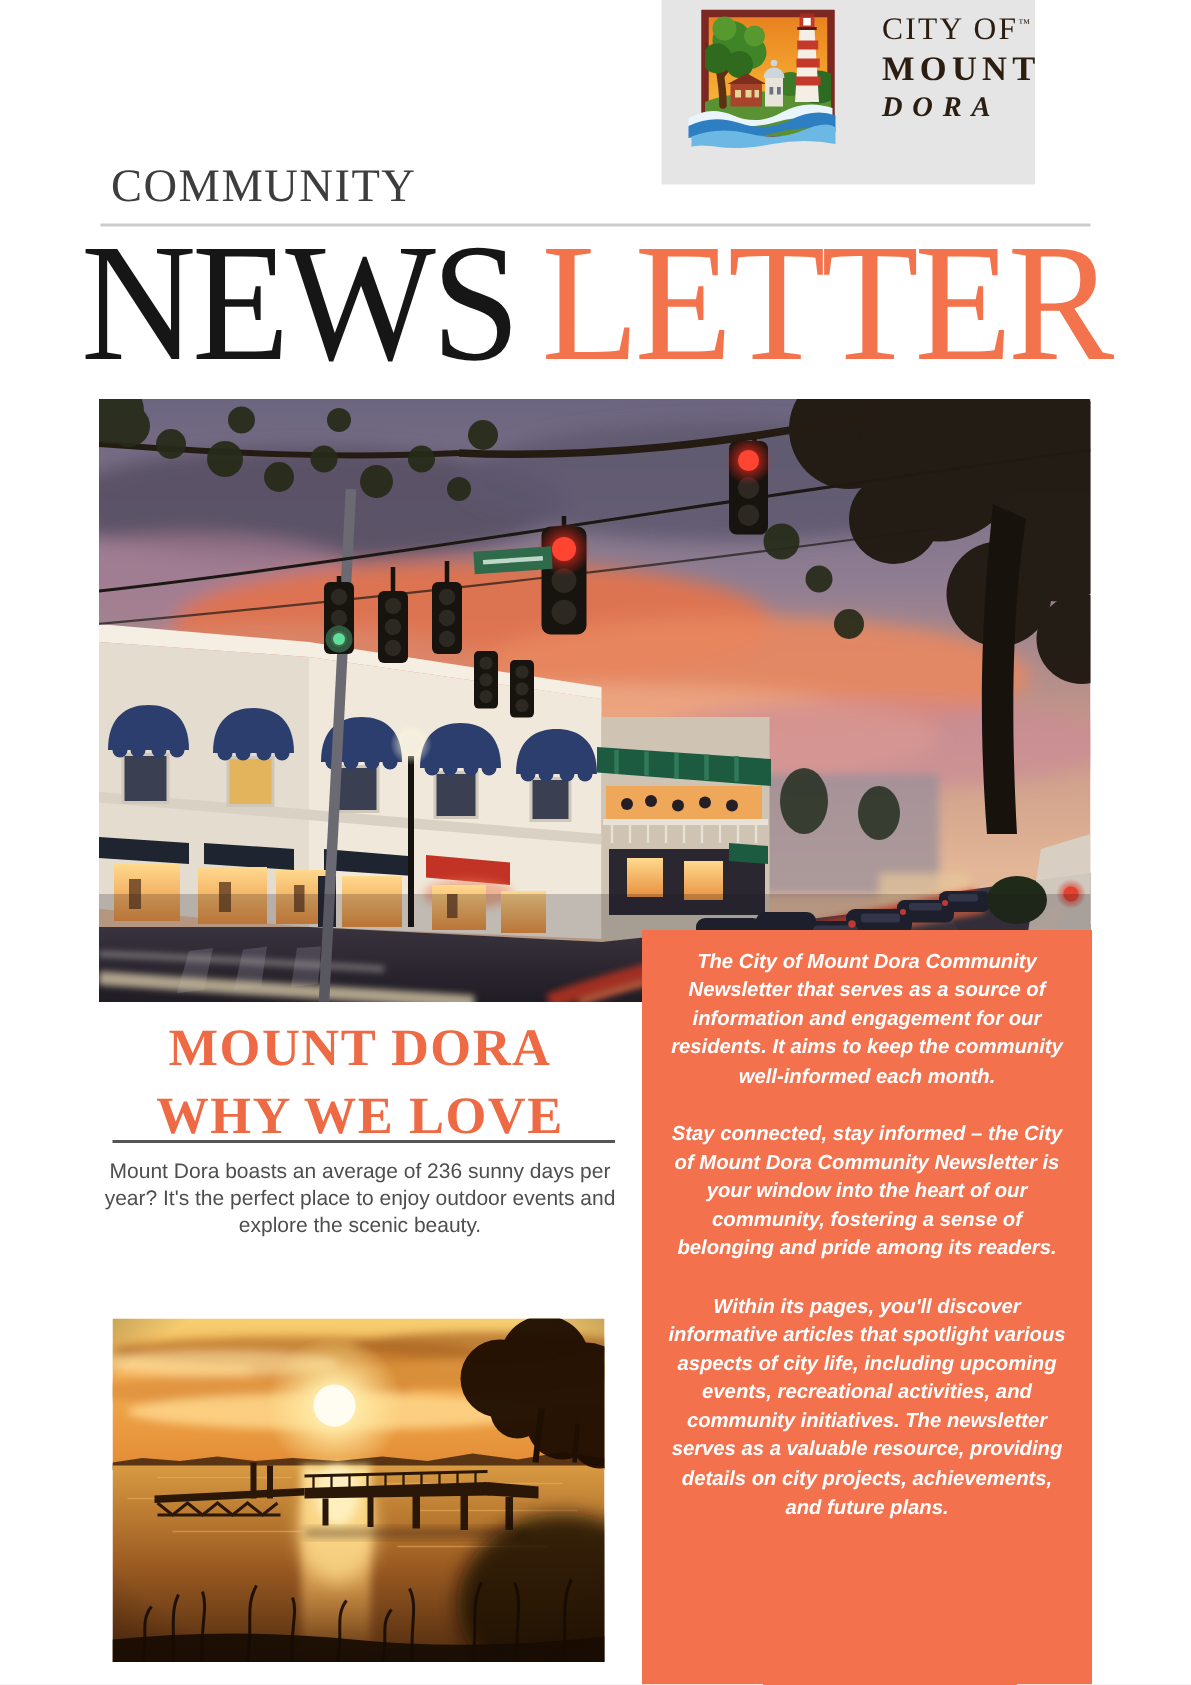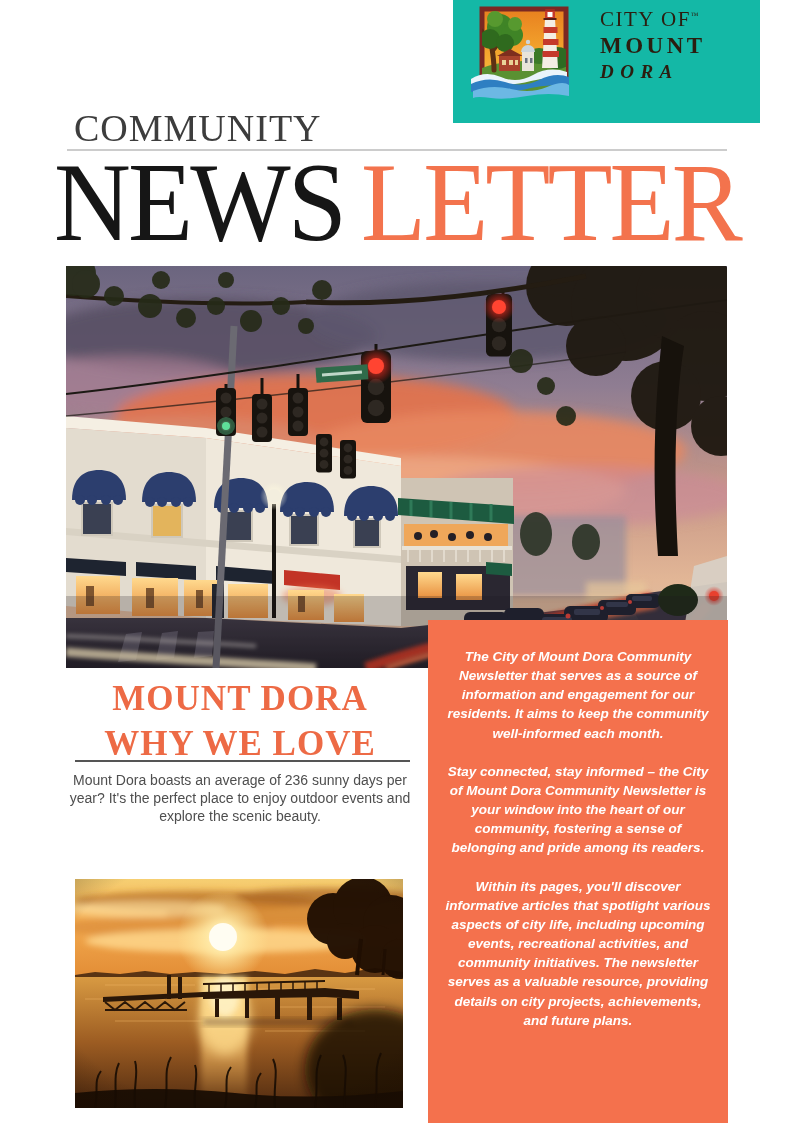--- a/index.html
+++ b/index.html
@@ -1,47 +1,47 @@
 <!DOCTYPE html>
 <html><head>
 <meta charset="utf-8">
 <style>
   html,body{margin:0;padding:0;background:#e9e9e9;}
   .page{position:relative;width:794px;height:1123px;background:#ffffff;margin:0 auto;
         overflow:hidden;font-family:"Liberation Sans",sans-serif;}
 
   
-  .badge{position:absolute;left:441px;top:0;width:307px;height:123px;background:#14b8a6;margin-left:12px;}
+  .badge{position:absolute;left:441px;top:0;width:249px;height:123px;background:#e5e5e5;}
   .badge-logo{position:absolute;left:16px;top:4px;width:108px;height:100px;}
   .org{position:absolute;left:147px;top:9px;color:#2b1e10;font-family:"Liberation Serif",serif;line-height:1.02;}
   .org-l1{font-size:21px;letter-spacing:1.5px;}
   .org-l1 sup{font-size:8px;vertical-align:super;}
   .org-l2{font-size:23px;letter-spacing:3.5px;font-weight:700;margin-top:4px;}
   .org-l3{font-size:19px;letter-spacing:6.5px;font-weight:700;margin-top:4px;font-style:italic;}
   .badge-date{position:absolute;left:0;right:0;bottom:3px;text-align:center;text-indent:26px;
               font-family:"Liberation Serif",serif;font-size:17px;color:#15100a;}
 
   
   .kicker{position:absolute;left:74px;top:106px;font-family:"Liberation Serif",serif;
-          font-size:38px;letter-spacing:1px;color:#3d3d3d;}
+          font-size:31px;letter-spacing:1px;color:#3d3d3d;}
   .rule-top{position:absolute;left:67px;top:149px;width:660px;height:2px;background:#cccccc;}
   .title{position:absolute;left:54px;top:146px;font-family:"Liberation Serif",serif;
          font-size:112px;letter-spacing:-3px;line-height:1;white-space:nowrap;color:#161616;
          transform:scaleX(.95);transform-origin:left top;}
   .title .t1{margin-right:.16em;}
   .title .accent{color:#F3734D;}
 
   
   .photo-street{position:absolute;left:66px;top:266px;width:661px;height:402px;}
   .photo-lake{position:absolute;left:75px;top:879px;width:328px;height:229px;}
   .photo-street svg,.photo-lake svg,.badge-logo svg{display:block;width:100%;height:100%;}
 
   
   .about-panel{position:absolute;left:428px;top:620px;width:300px;height:503px;background:#F4714D;
-               box-sizing:border-box;padding:27px 16px 0;color:#ffffff;text-align:center;
+               box-sizing:border-box;padding:11px 16px 0;color:#ffffff;text-align:center;
                font-family:"Liberation Sans",sans-serif;font-weight:700;font-style:italic;
                font-size:13.5px;line-height:1.42;}
   .about-panel p{margin:0 0 19px;}
 
   
   .feature-heading{position:absolute;left:60px;top:676px;width:360px;text-align:center;
                    font-family:"Liberation Serif",serif;font-weight:700;font-size:35px;
                    line-height:1.29;letter-spacing:1px;color:#ED6A45;}
   .feature-heading span{display:block;}
   .rule-feature{position:absolute;left:75px;top:760px;width:335px;height:2px;background:#555555;}

